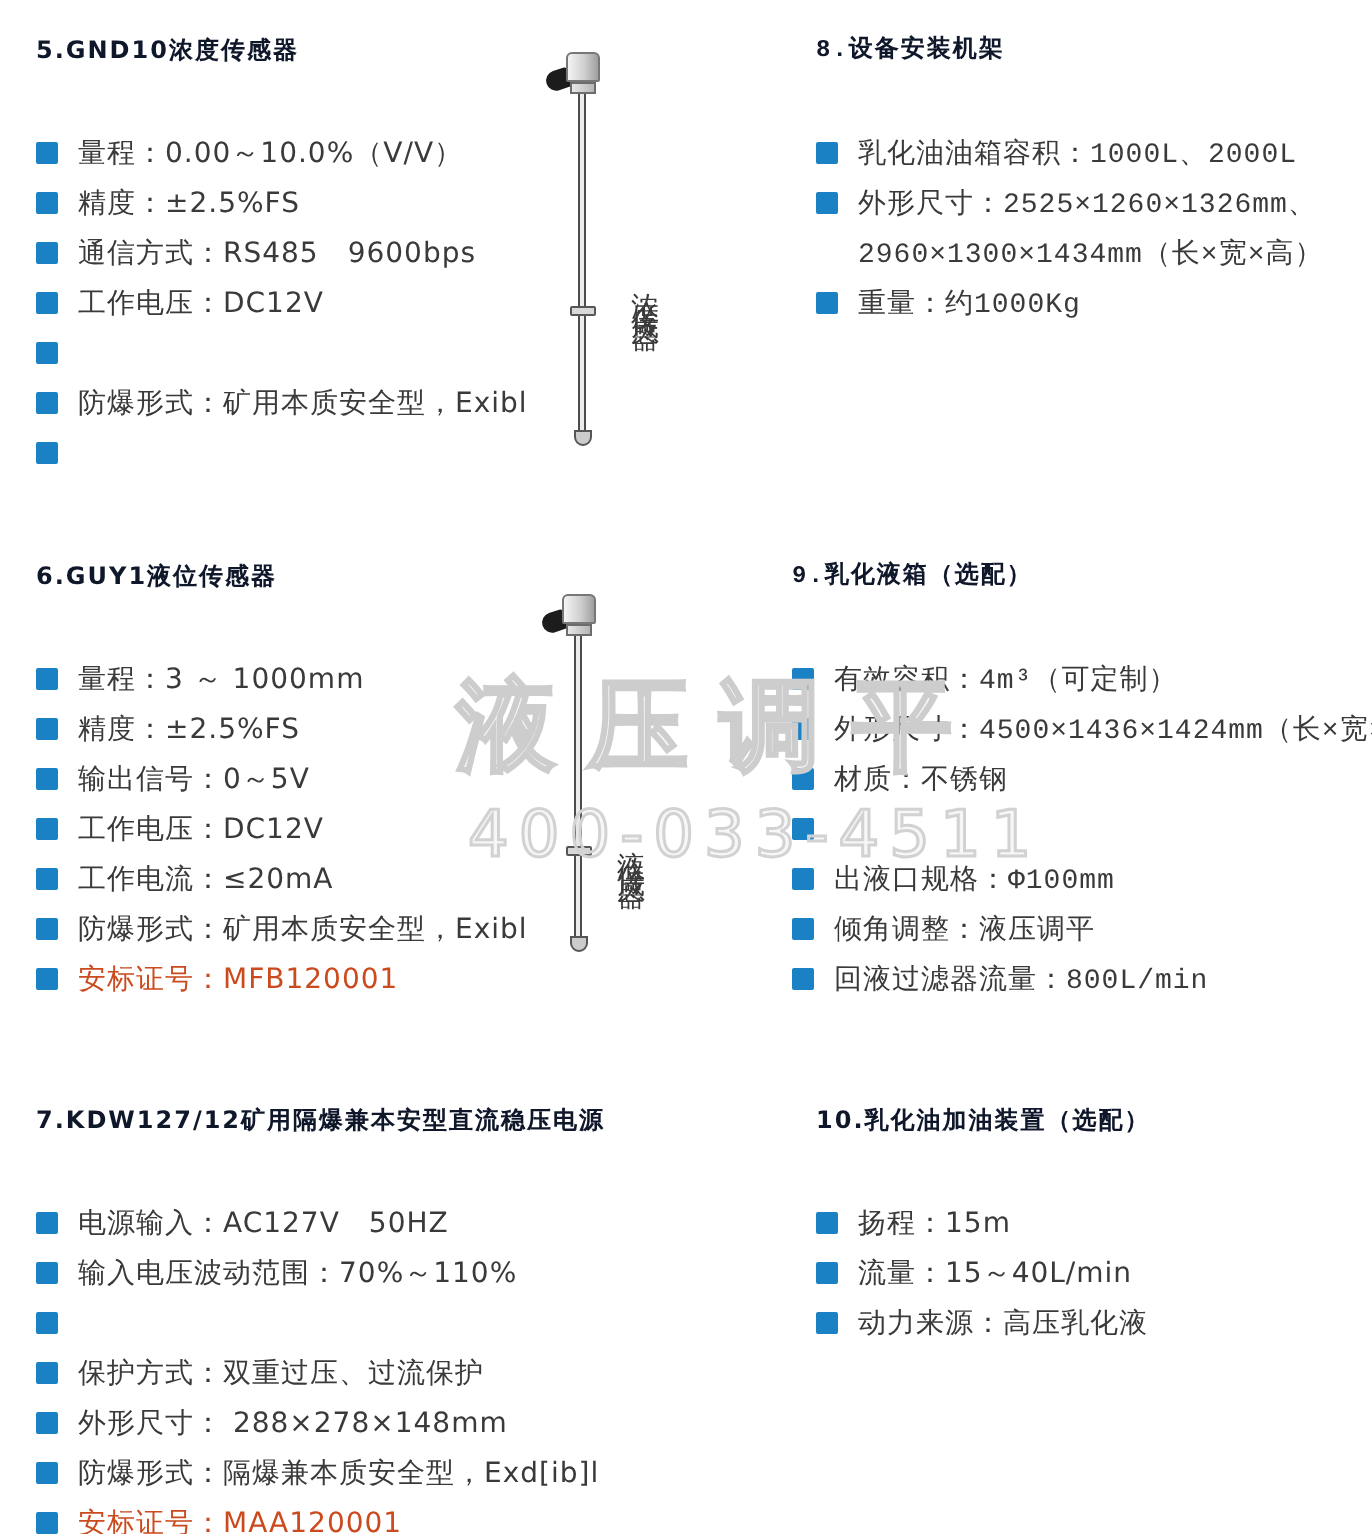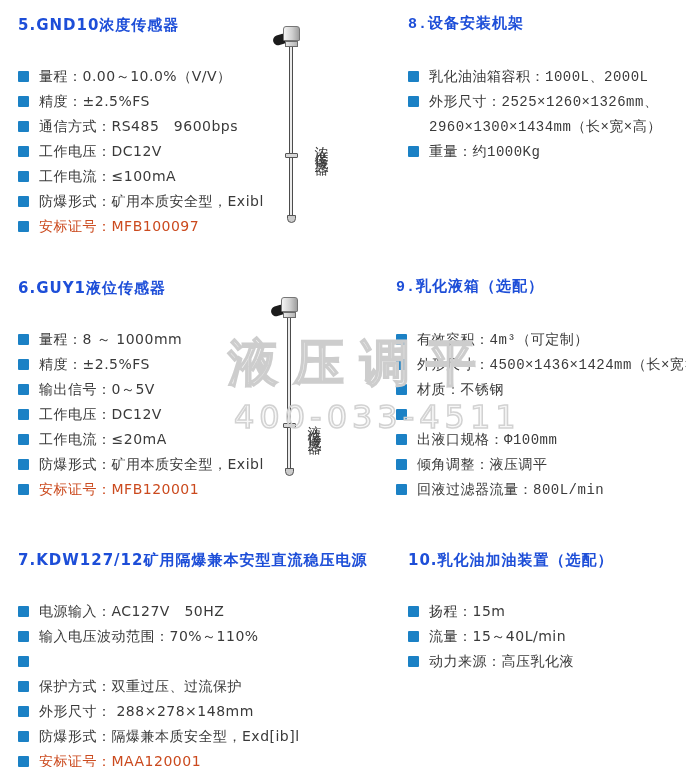--- a/index.html
+++ b/index.html
@@ -15,23 +15,23 @@
 
   .section { position: absolute; }
   .sec-r1-l { left: 18px;  top: 14px;  width: 360px; }
   .sec-r1-r { left: 408px; top: 14px;  width: 272px; font-family: Liberation Mono, monospace; }
   .sec-r2-l { left: 18px;  top: 277px; width: 360px; }
   .sec-r2-r { left: 396px; top: 277px; width: 276px; font-family: Liberation Mono, monospace; }
   .sec-r3-l { left: 18px;  top: 549px; width: 360px; }
   .sec-r3-r { left: 408px; top: 549px; width: 272px; }
 
   .section-title {
-    font-size: 15px;
+    font-size: 12px;
     font-weight: bold;
-    color: #1d4ed8;
+    color: #0f172a;
     letter-spacing: 1px;
     height: 22px;
     line-height: 22px;
     margin-bottom: 28px;
     white-space: nowrap;
   }
   .spec-list { }
   .spec-item {
     display: flex;
     align-items: center;
@@ -160,29 +160,27 @@
         <div class="spec-item">
           <span class="bullet"></span>
           <span class="spec-text">通信方式：RS485　9600bps</span>
         </div>
         <div class="spec-item">
           <span class="bullet"></span>
           <span class="spec-text">工作电压：DC12V</span>
         </div>
         <div class="spec-item">
           <span class="bullet"></span>
-          <span class="spec-text">工作电流：≤100mA</span>
         </div>
         <div class="spec-item">
           <span class="bullet"></span>
           <span class="spec-text">防爆形式：矿用本质安全型，Exibl</span>
         </div>
         <div class="spec-item red">
           <span class="bullet"></span>
-          <span class="spec-text">安标证号：MFB100097</span>
         </div>
       </div>
   </div>
 
   <div class="section sec-r1-r">
     <div class="section-title">8.设备安装机架</div>
     <div class="spec-list">
         <div class="spec-item">
           <span class="bullet"></span>
           <span class="spec-text">乳化油油箱容积：1000L、2000L</span>
@@ -199,21 +197,21 @@
           <span class="spec-text">重量：约1000Kg</span>
         </div>
       </div>
   </div>
 
   <div class="section sec-r2-l">
     <div class="section-title">6.GUY1液位传感器</div>
     <div class="spec-list">
         <div class="spec-item">
           <span class="bullet"></span>
-          <span class="spec-text">量程：8 ～ 1000mm</span>
+          <span class="spec-text">量程：3 ～ 1000mm</span>
         </div>
         <div class="spec-item">
           <span class="bullet"></span>
           <span class="spec-text">精度：±2.5%FS</span>
         </div>
         <div class="spec-item">
           <span class="bullet"></span>
           <span class="spec-text">输出信号：0～5V</span>
         </div>
         <div class="spec-item">

